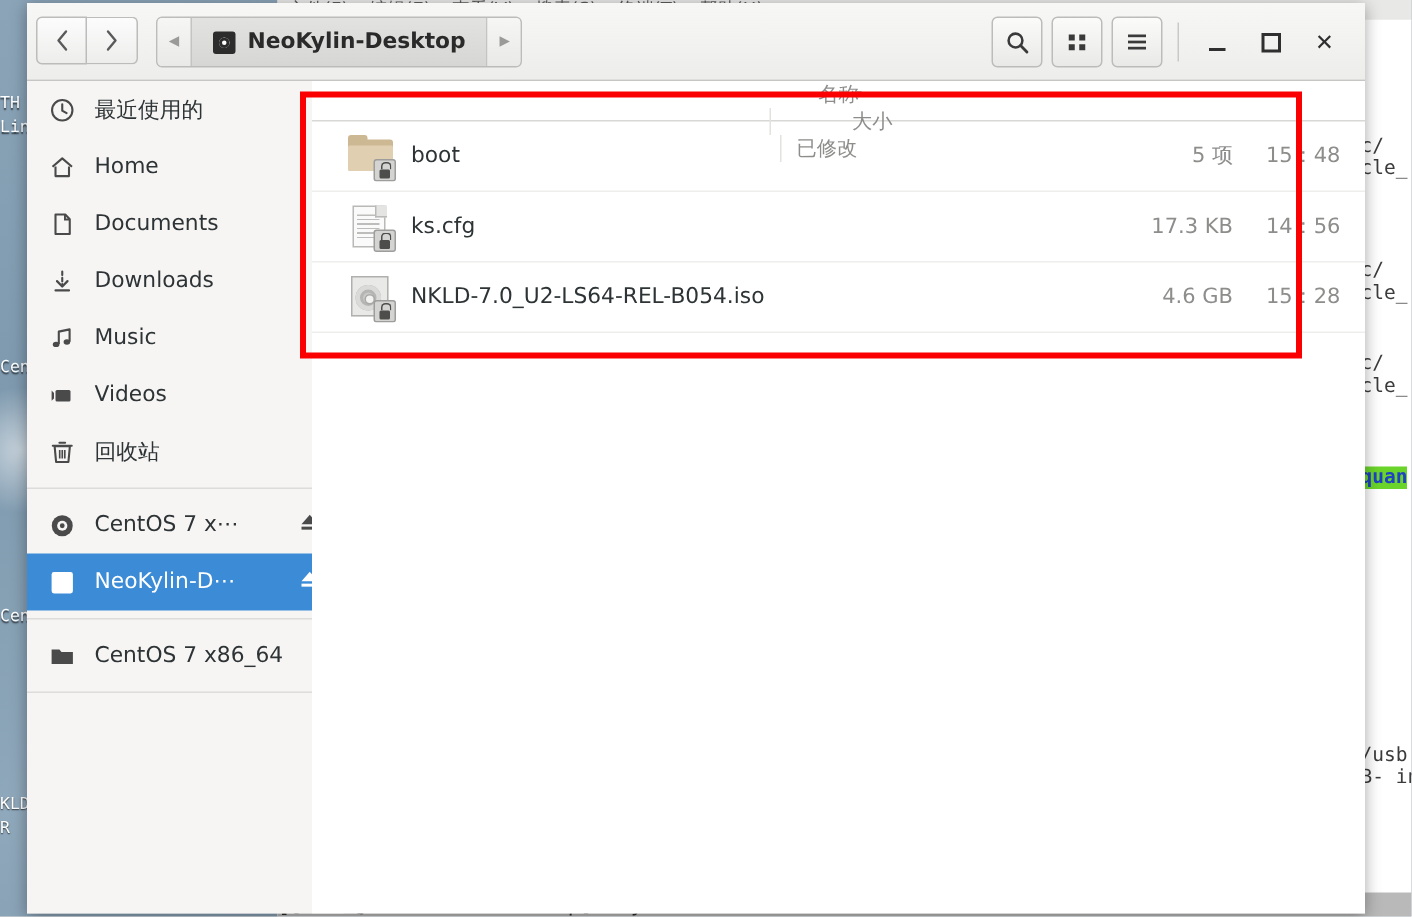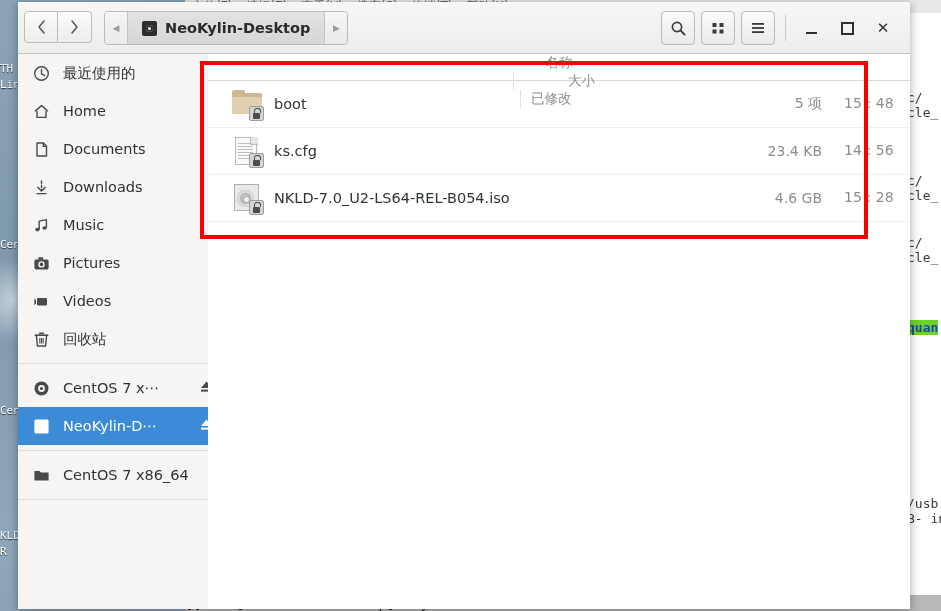--- a/index.html
+++ b/index.html
@@ -66,21 +66,20 @@
     line-height: 15px;
   }
   .term-line {
     position: absolute;
     white-space: pre;
   }
   .term-green {
     background: #6bd42a;
     color: #1f41c4;
     font-weight: bold;
-    margin-top: 9px;
   }
   .term-bottom-bar {
     position: absolute;
     left: 0; bottom: 0; right: 0; height: 16px;
     background: #b9b9b9;
   }
   .term-prompt-line {
     position: absolute;
     left: 8px; bottom: 0px;
     font-family: "DejaVu Sans Mono", "Liberation Mono", monospace;
@@ -529,31 +528,20 @@
         </div>
         <div class="sb-item">
           <span class="sb-icon">
             <svg width="17" height="17" viewBox="0 0 17 17">
               <path d="M6.2 12.4 V4.1 L13.4 2.6 V10.8" fill="none" stroke="currentColor" stroke-width="1.4" stroke-linejoin="round"></path>
               <ellipse cx="4.4" cy="12.6" rx="2.2" ry="1.8" fill="currentColor"></ellipse>
               <ellipse cx="11.6" cy="11" rx="2.2" ry="1.8" fill="currentColor"></ellipse>
             </svg>
           </span>
           <span class="sb-label">Music</span>
-        </div>
-        <div class="sb-item">
-          <span class="sb-icon">
-            <svg width="17" height="17" viewBox="0 0 17 17">
-              <rect x="1.4" y="4.4" width="14.2" height="10" rx="1.6" fill="currentColor"></rect>
-              <rect x="5.2" y="2.2" width="5" height="2.6" rx="0.8" fill="currentColor"></rect>
-              <circle cx="8.5" cy="9.4" r="3.2" fill="#f6f5f4"></circle>
-              <circle cx="8.5" cy="9.4" r="1.8" fill="currentColor"></circle>
-            </svg>
-          </span>
-          <span class="sb-label">Pictures</span>
         </div>
         <div class="sb-item">
           <span class="sb-icon">
             <svg width="17" height="17" viewBox="0 0 17 17">
               <rect x="4" y="5" width="10" height="7.6" rx="1" fill="currentColor"></rect>
               <path d="M1.4 5.4 L1.4 12.2 L3 10.6 L3 7 Z" fill="currentColor"></path>
             </svg>
           </span>
           <span class="sb-label">Videos</span>
         </div>
@@ -635,21 +623,21 @@
           <div class="frow">
             <div class="f-name">
               <span class="f-icon">
                 <span class="ic-doc"></span>
                 <span class="ic-doc-lines"></span>
                 <span class="ic-doc-fold"></span>
                 <span class="ic-lock"></span>
               </span>
               <span>ks.cfg</span>
             </div>
-            <div class="f-size">23.4 KB</div>
+            <div class="f-size">17.3 KB</div>
             <div class="f-mod">14：56</div>
           </div>
           <div class="frow">
             <div class="f-name">
               <span class="f-icon">
                 <span class="ic-disc"></span>
                 <span class="ic-disc-circle"></span>
                 <span class="ic-disc-hole"></span>
                 <span class="ic-lock"></span>
               </span>

